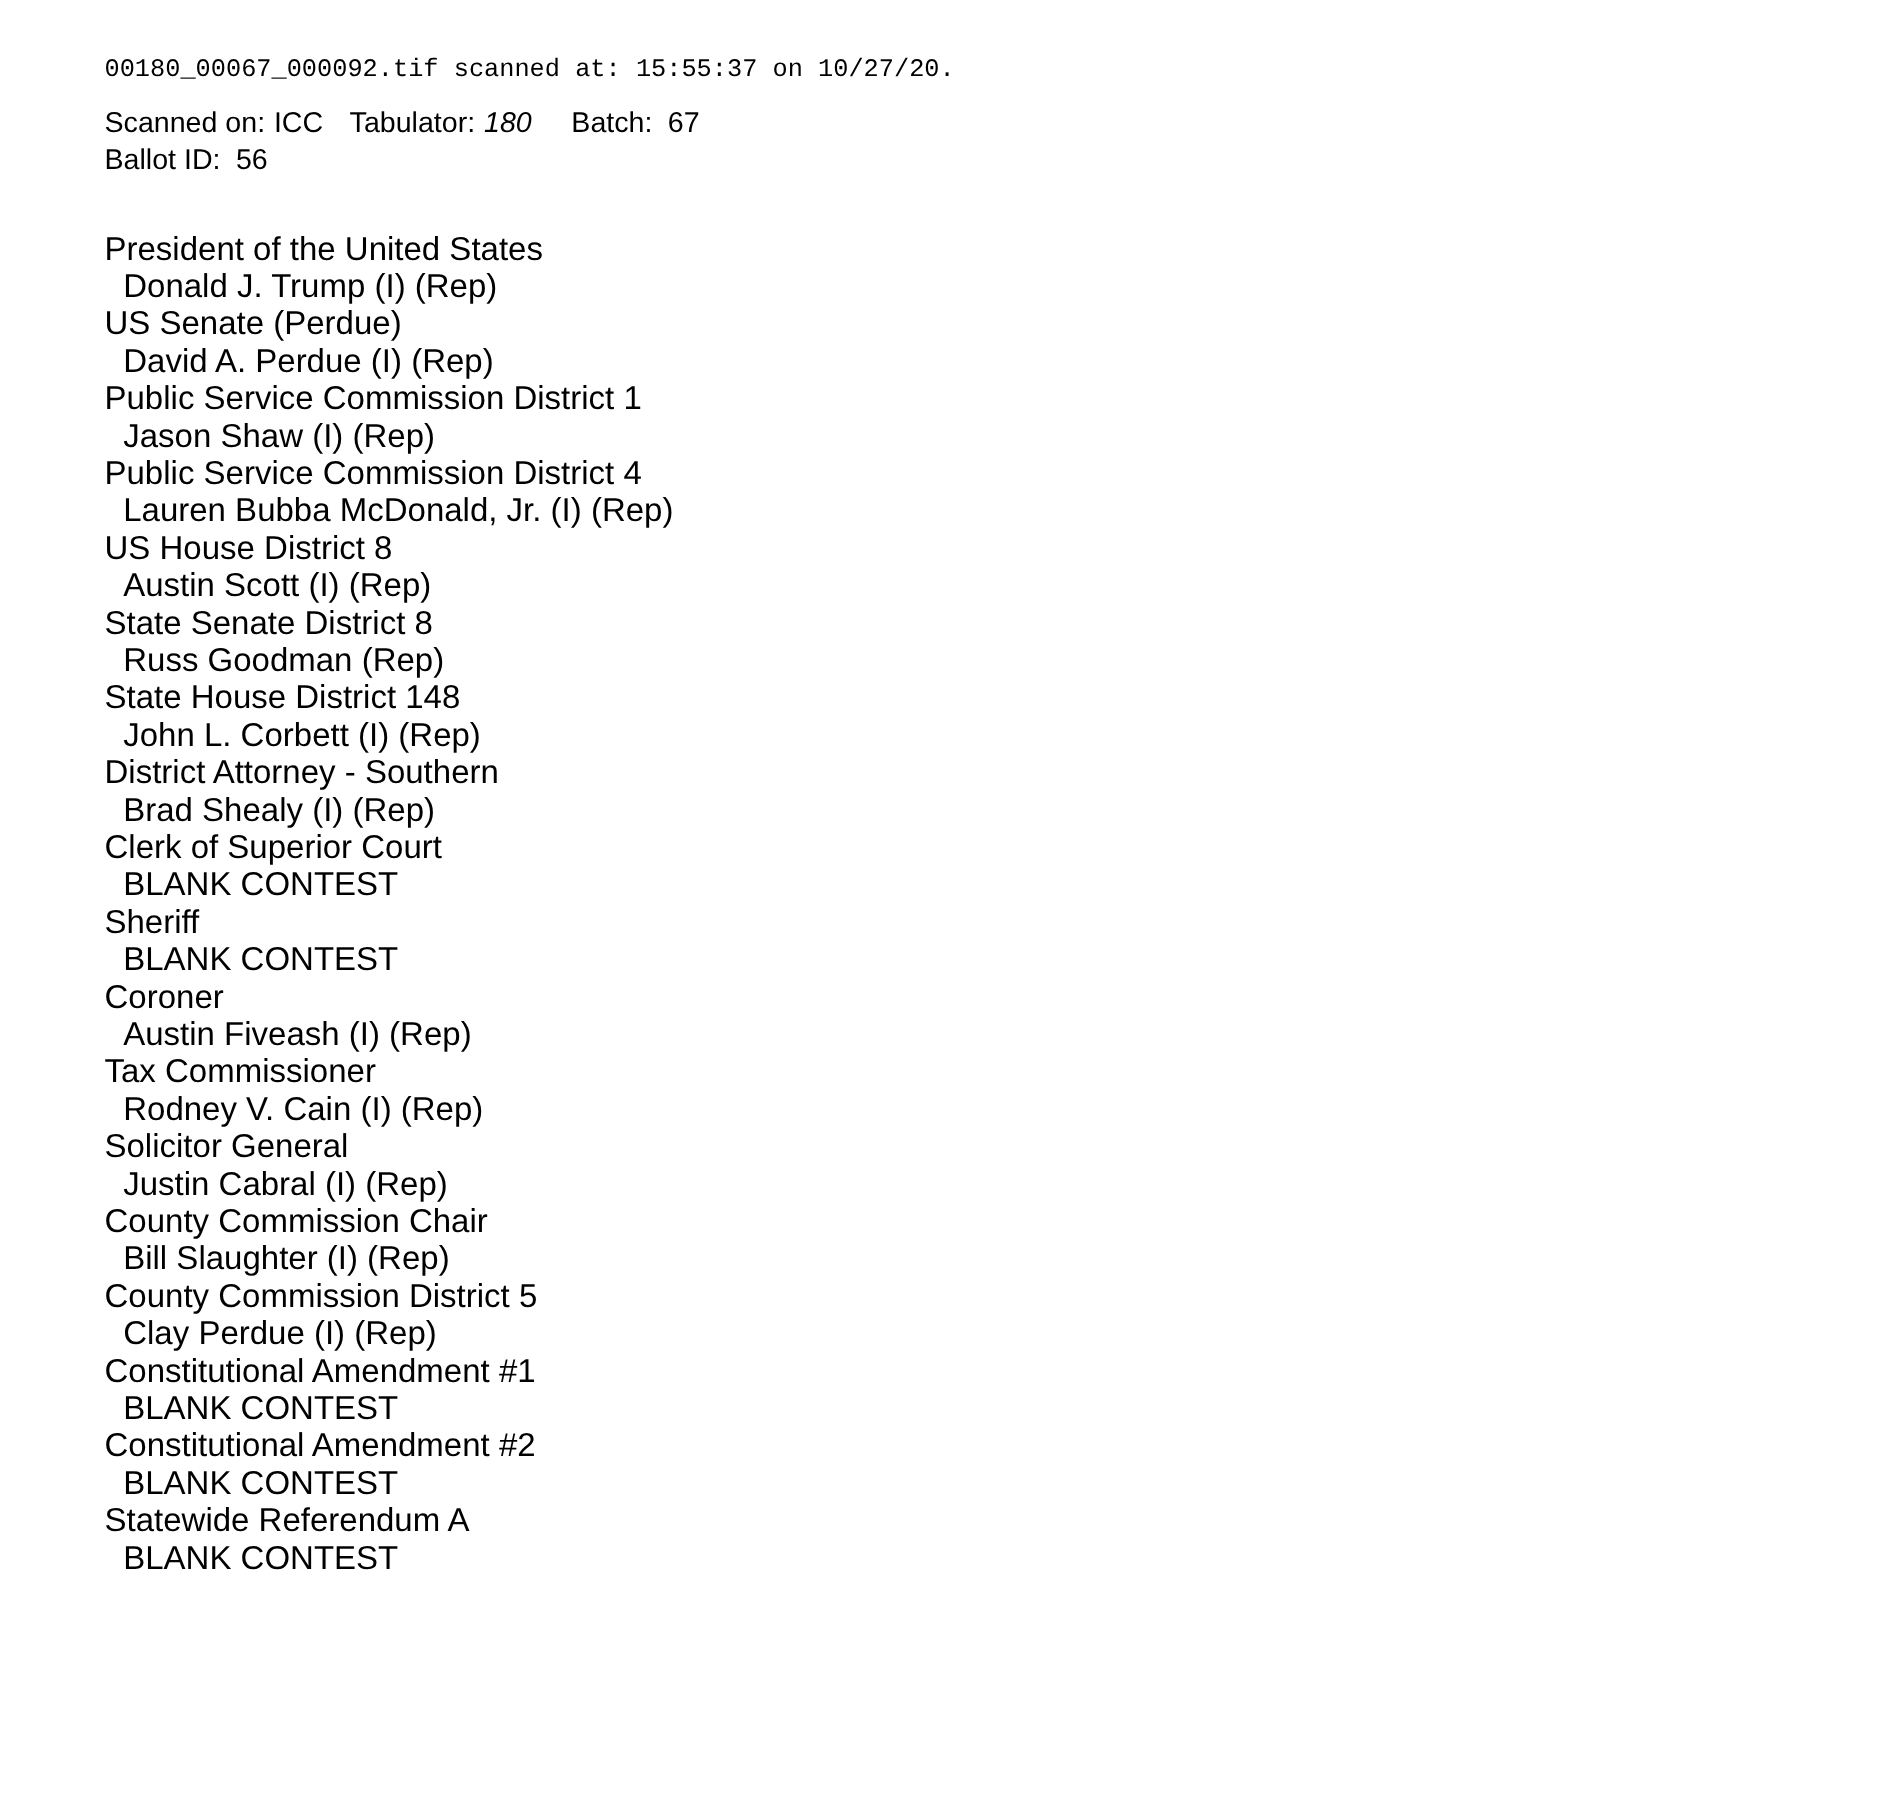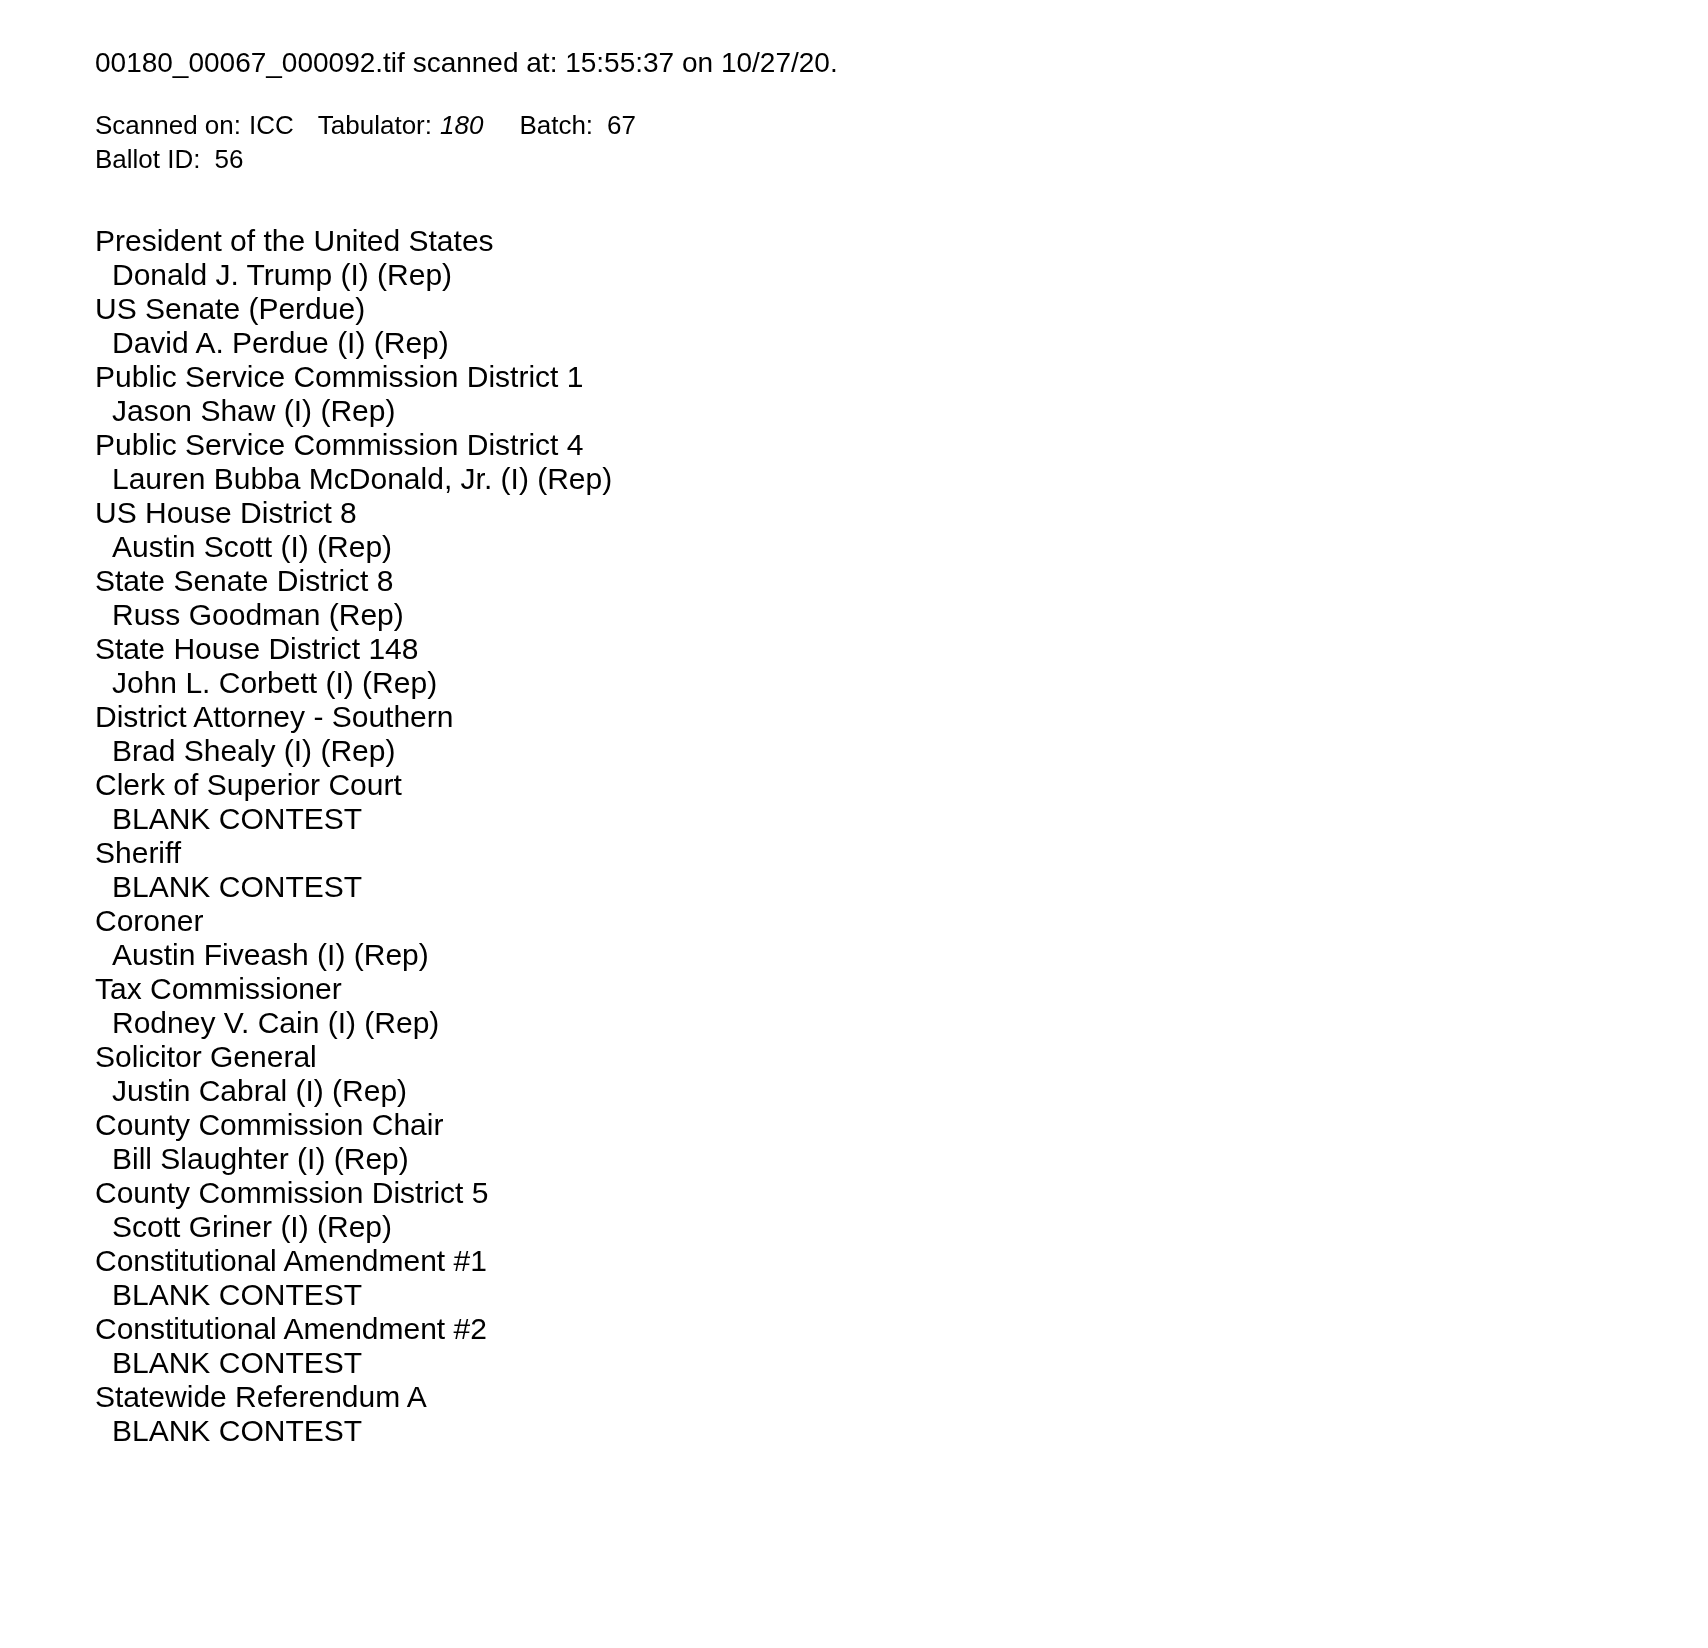--- a/index.html
+++ b/index.html
@@ -16,24 +16,25 @@
     color: #000000;
     overflow: hidden;
   }
   .page {
     position: absolute;
     top: 48px;
     left: 95px;
     right: 40px;
   }
   .scan-line {
-    font-size: 28px;
+    font-size: 23px;
     line-height: 30px;
     white-space: pre-wrap;
-    margin-bottom: 30px;
+    margin-bottom: 16px;
+    font-family: Liberation Mono, monospace;
   }
   .header-block {
     font-size: 26px;
     line-height: 34px;
   }
   .info-line span { white-space: pre; }
   .gap-md { margin-right: 24px; }
   .gap-lg { margin-right: 36px; font-style: italic; }
   .gap-sm { margin-right: 14px; }
   .label-val-space { margin-right: 8px; }
@@ -133,21 +134,21 @@
     <div class="contest-selection">Justin Cabral (I) (Rep)</div>
   </div>
 
   <div class="contest">
     <div class="contest-title">County Commission Chair</div>
     <div class="contest-selection">Bill Slaughter (I) (Rep)</div>
   </div>
 
   <div class="contest">
     <div class="contest-title">County Commission District 5</div>
-    <div class="contest-selection">Scott Griner (I) (Rep)</div>
+    <div class="contest-selection">Clay Perdue (I) (Rep)</div>
   </div>
 
   <div class="contest">
     <div class="contest-title">Constitutional Amendment #1</div>
     <div class="contest-selection">BLANK CONTEST</div>
   </div>
 
   <div class="contest">
     <div class="contest-title">Constitutional Amendment #2</div>
     <div class="contest-selection">BLANK CONTEST</div>

